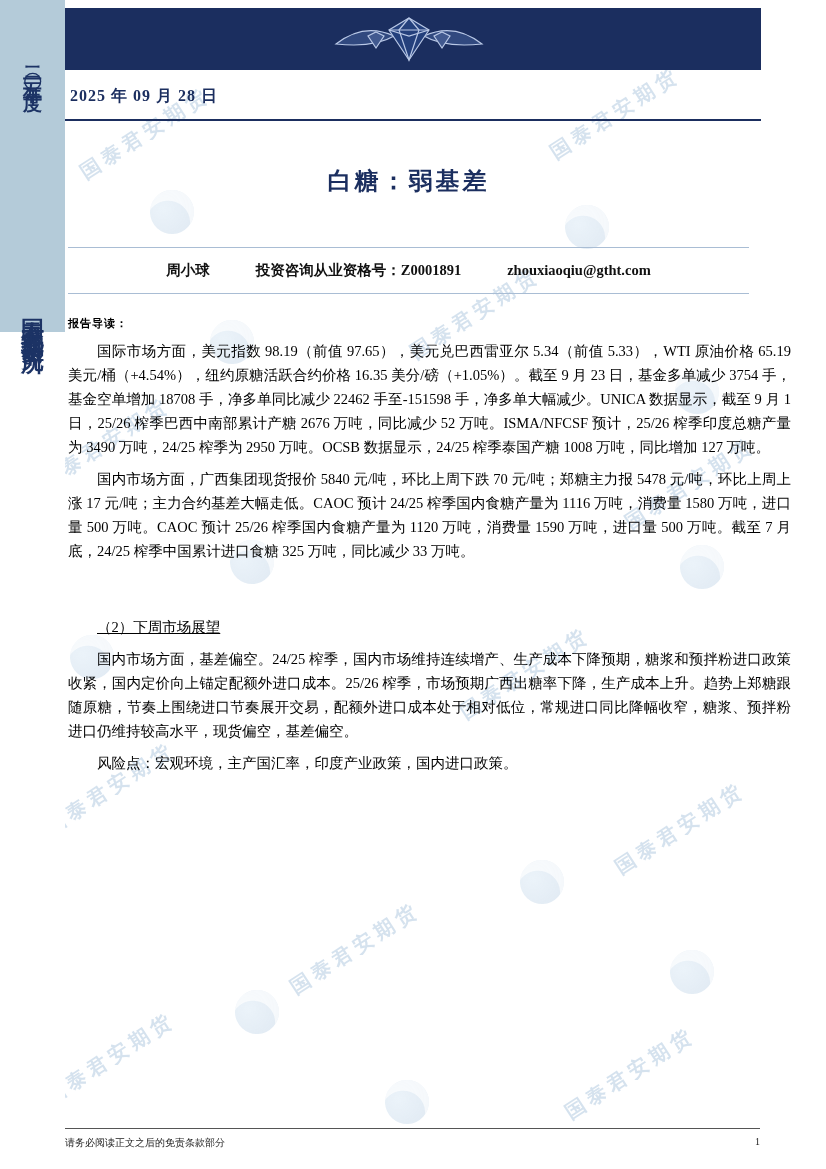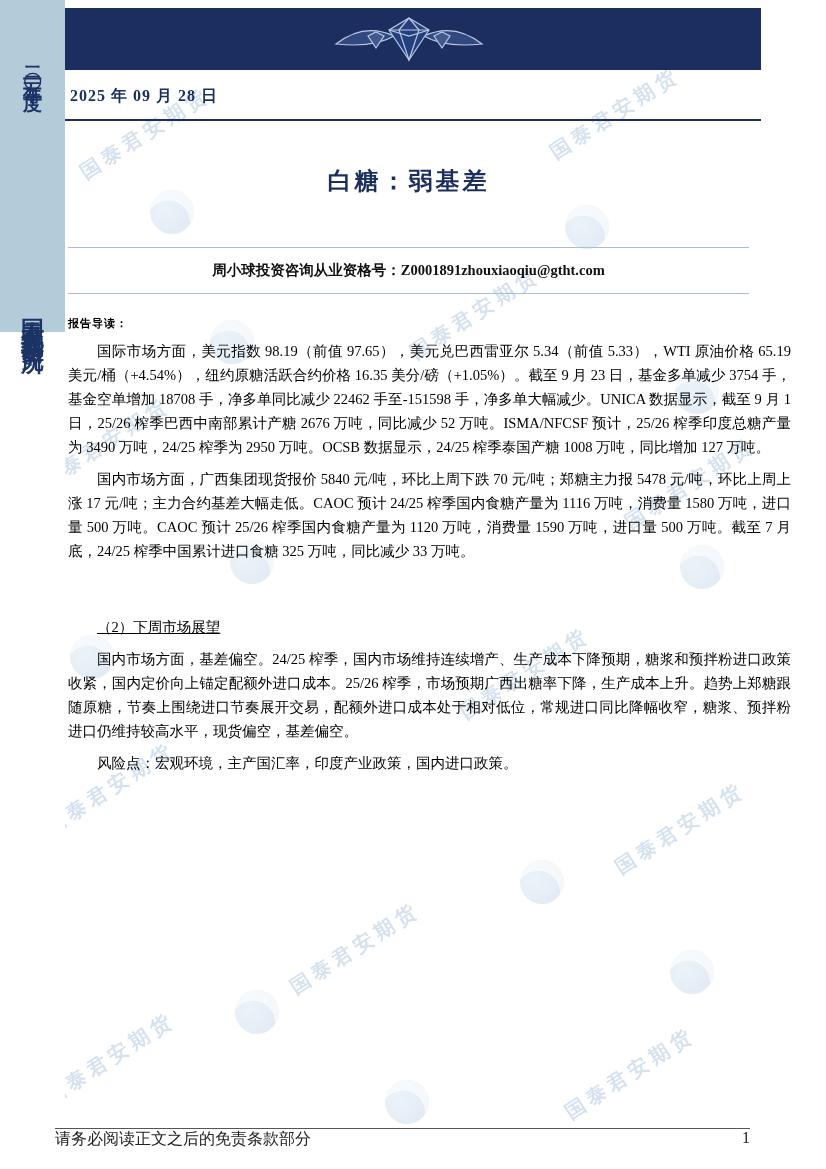--- a/index.html
+++ b/index.html
@@ -51,36 +51,36 @@
 
   .report-title {
     width:705px; margin-top:44px; text-align:center;
     color:#1b2e5f; font-size:24px; font-weight:bold; letter-spacing:3px;
   }
 
   .divider { width:681px; margin-left:12px; border-top:1px solid #a9bdd4; }
   .divider1 { margin-top:50px; }
 
   .author-row {
-    width:705px; display:flex; justify-content:center; align-items:baseline; 
+    width:705px; display:flex; justify-content:center; align-items:baseline; gap:46px;
     padding:13px 12px; font-size:14.5px; font-weight:bold; color:#111;
   }
 
   .lead-title { margin:22px 8px 0 12px; color:#000000; font-size:11px; font-weight:bold; letter-spacing:1px; }
 
   .body-text { margin:0 26px 0 12px; font-size:14.5px; line-height:24px; text-align:justify; }
   .para { text-indent:2em; margin-top:8px; }
   .heading-block { margin-top:14px; text-indent:2em; }
   .section2 { margin-top:52px;text-decoration:underline; }
 
   
   .footer {
-    position:absolute; left:55px; top:1128px; width:695px; z-index:3;
-    border-top:1px solid #555; background:transparent;
-    display:flex; justify-content:space-between; font-size:16px; color:#222;
+    position:absolute; left:65px; top:1128px; width:695px; z-index:3;
+    border-top:1px solid #555; padding-top:7px; background:transparent;
+    display:flex; justify-content:space-between; font-size:10px; color:#222;
   }
 </style>
 </head>
 <body>
 
 <div class="watermark">
   <span class="wm-t" style="left:70px;top:120px">国泰君安期货</span>
   <span class="wm-t" style="left:540px;top:100px">国泰君安期货</span>
   <span class="wm-t" style="left:400px;top:300px">国泰君安期货</span>
   <span class="wm-t" style="left:30px;top:430px">国泰君安期货</span>

